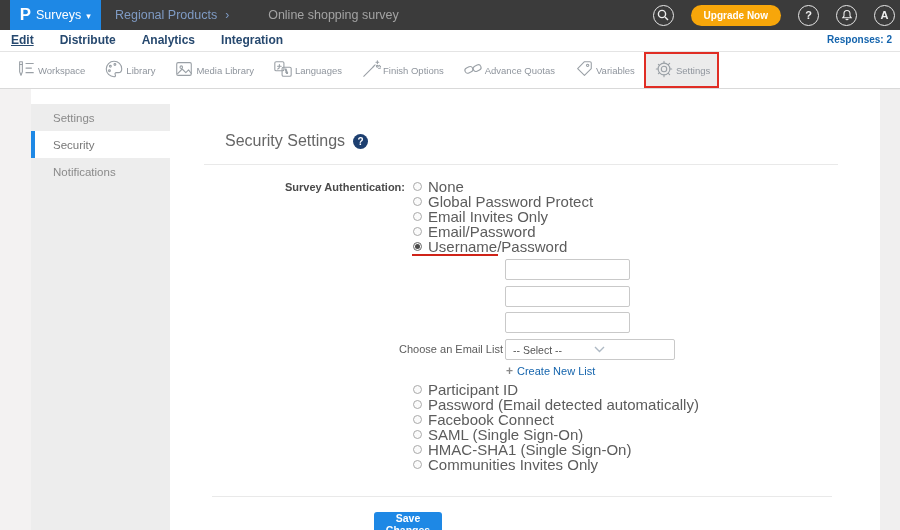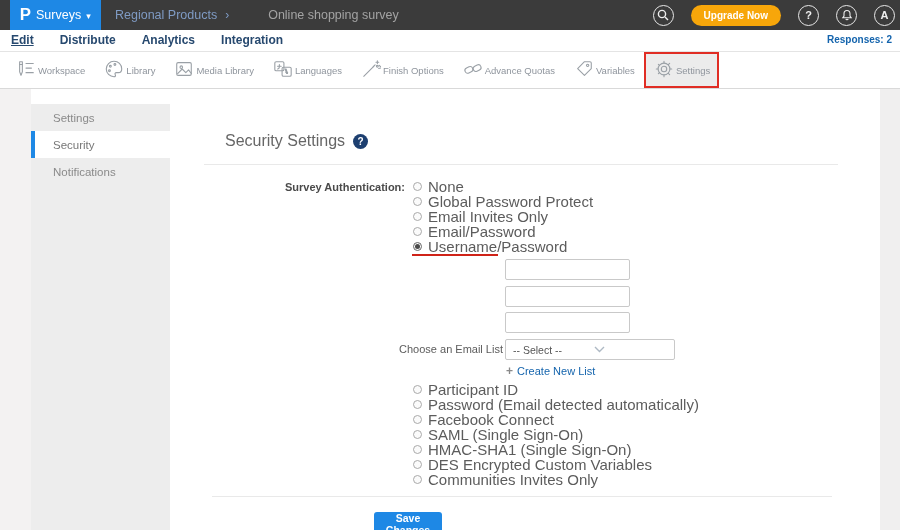--- a/index.html
+++ b/index.html
@@ -359,24 +359,20 @@
       <div class="radio-row">
         <span class="radio-dot"></span>
         <span class="radio-text">SAML (Single Sign-On)</span>
       </div>
       <div class="radio-row">
         <span class="radio-dot"></span>
         <span class="radio-text">HMAC-SHA1 (Single Sign-On)</span>
       </div>
       <div class="radio-row">
         <span class="radio-dot"></span>
-        <span class="radio-text">DES Encrypted Custom Variables</span>
-      </div>
-      <div class="radio-row">
-        <span class="radio-dot"></span>
         <span class="radio-text">Communities Invites Only</span>
       </div>
     </div>
 
     <div class="divider-bottom"></div>
     <button class="save-btn">Save Changes</button>
 
   </div>
 </div>
 

